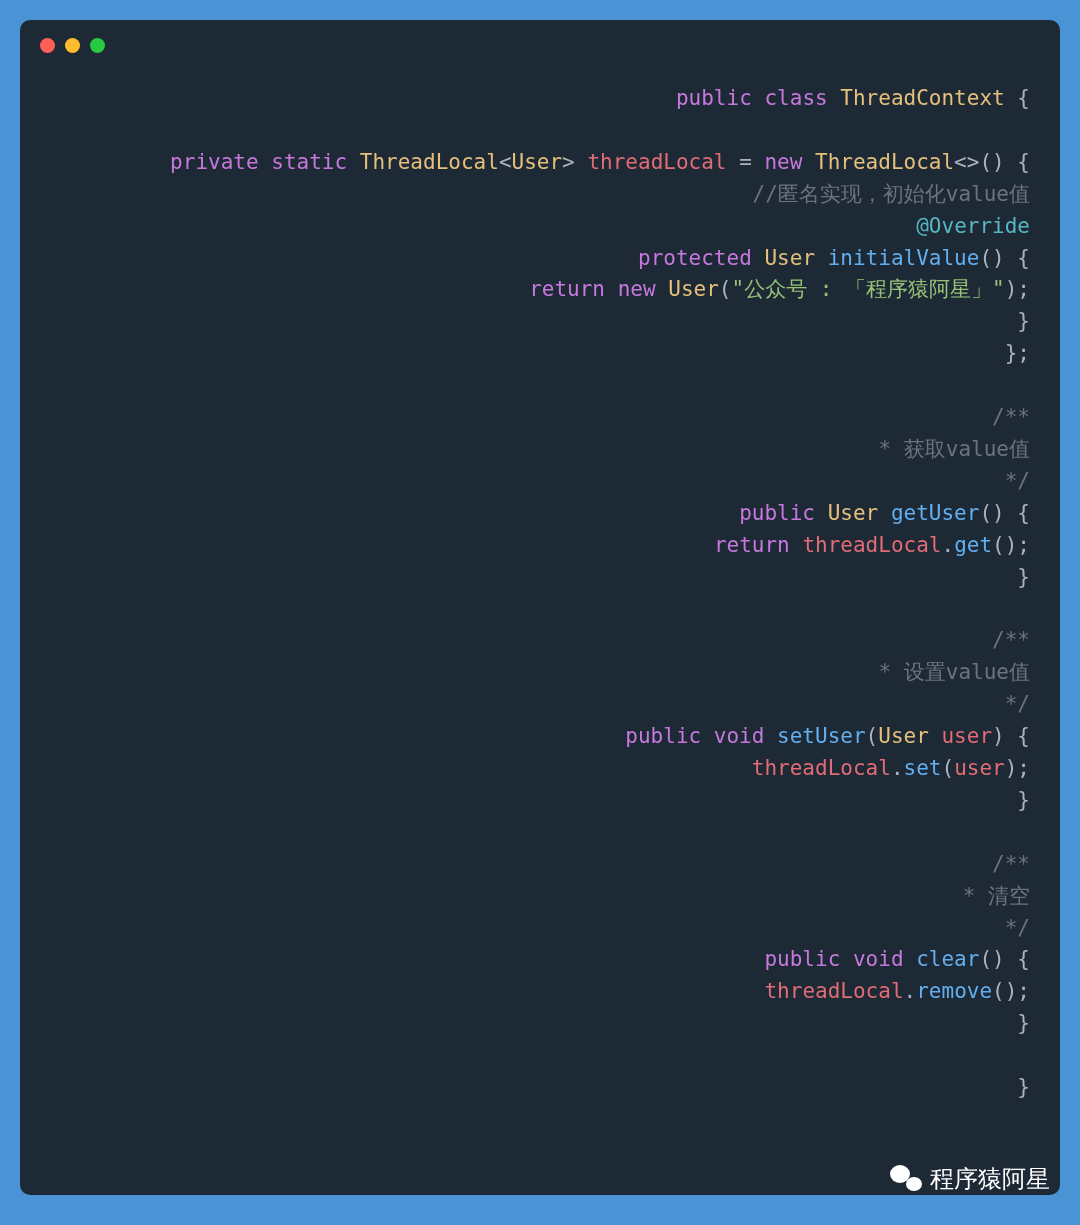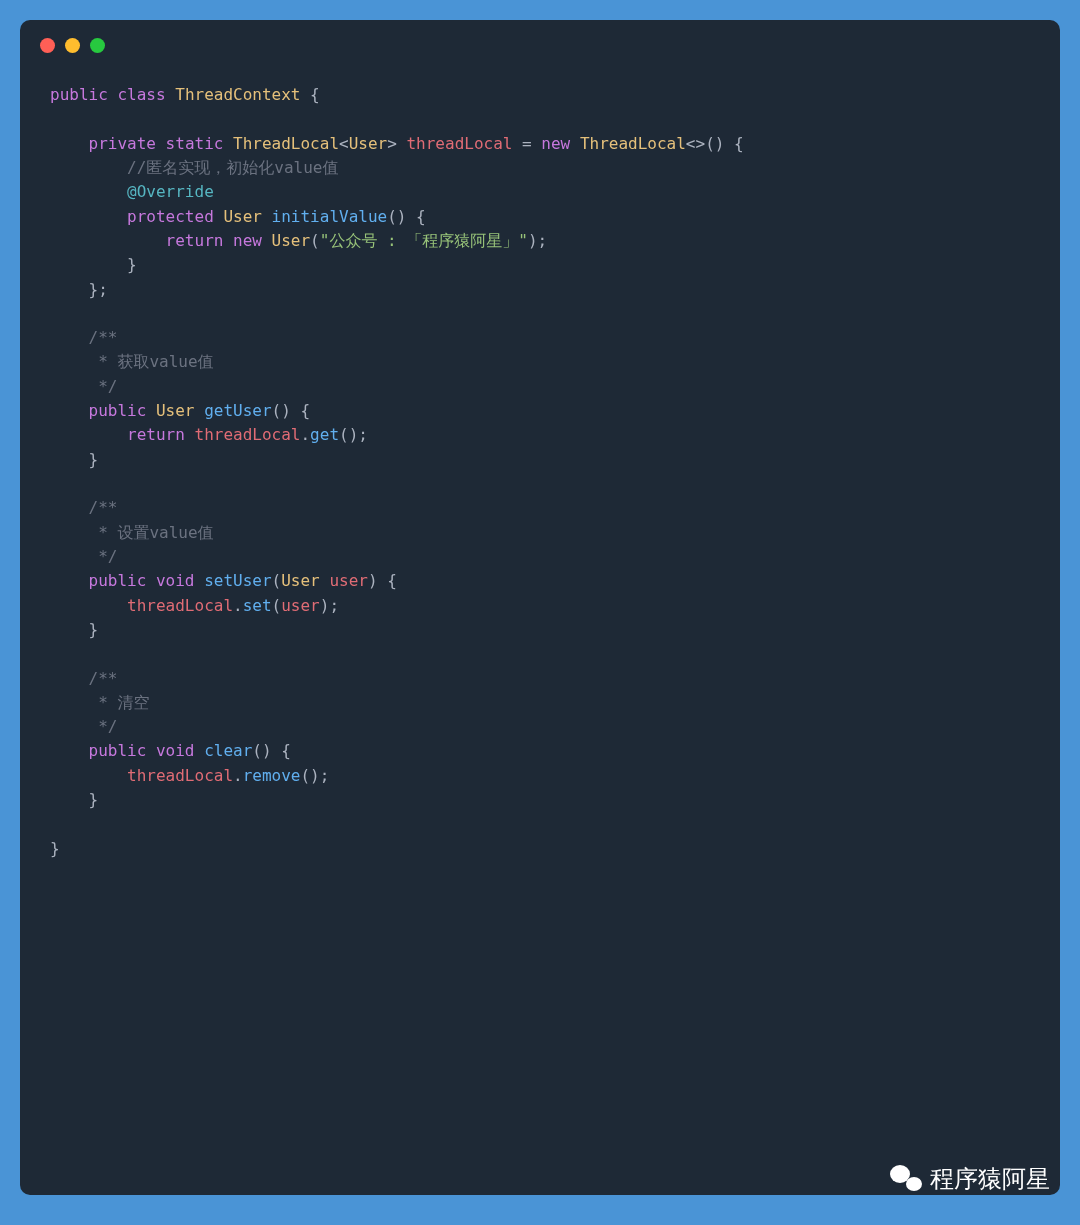--- a/index.html
+++ b/index.html
@@ -30,24 +30,25 @@
     .window-dot {
       width: 15px;
       height: 15px;
       border-radius: 50%;
     }
     .dot-red { background: #ff5f56; }
     .dot-yellow { background: #ffbd2e; }
     .dot-green { background: #27c93f; }
     .code-content {
       padding: 20px 30px;
-      font-size: 16px;
+      font-size: 21px;
       line-height: 1.52;
       color: #abb2bf;
       white-space: pre;
+      text-align: right;
     }
     .k-modifier { color: #c678dd; }
     .k-type { color: #e5c07b; }
     .k-class { color: #e5c07b; }
     .k-method { color: #61afef; }
     .k-var { color: #e06c75; }
     .k-string { color: #98c379; }
     .k-comment { color: #6b7280; }
     .k-annotation { color: #56b6c2; }
     .k-punct { color: #abb2bf; }

